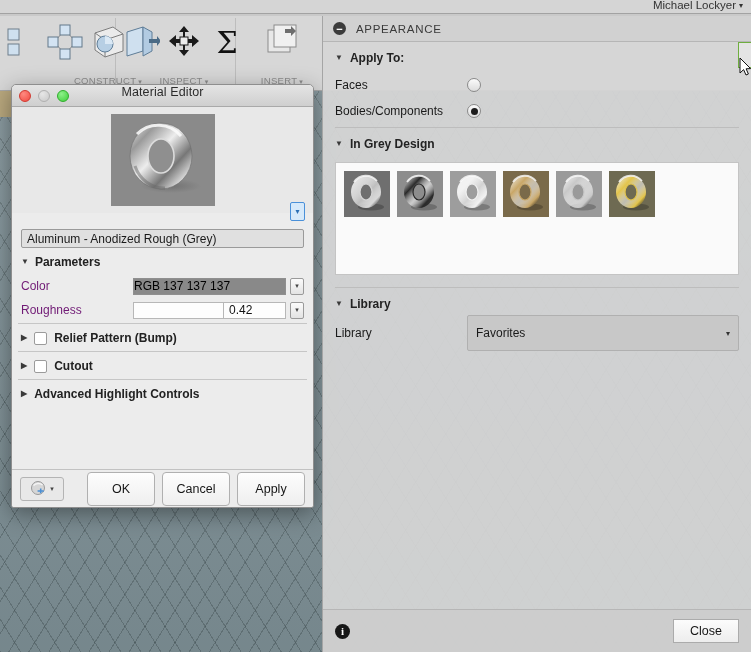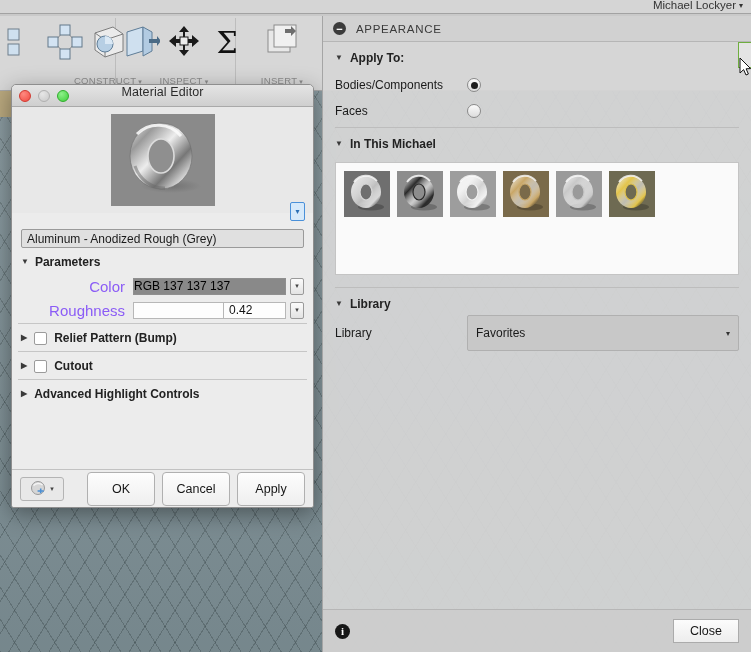--- a/index.html
+++ b/index.html
@@ -116,22 +116,22 @@
     font-size: 12px; font-weight: bold; color: #222;
   }
   .tri { font-size: 8px; color: #3a3a3a; line-height: 1; }
   .sec-div { height: 1px; background: #c6c6c6; margin: 0 6px; }
 
   .prm-row {
     display: flex; align-items: center; height: 22px;
     padding: 0 9px; margin-bottom: 2px;
   }
   .prm-label {
-    width: 112px; text-align: right; padding-right: 8px;
-    font-size: 15px; color: #8b5cf6;
+    width: 112px; padding-right: 8px;
+    font-size: 12px; color: #701a75;
   }
   .color-swatch {
     flex: 1; height: 17px; border: 1px solid #8f8f8f;
     display: flex; align-items: center; 
     font-size: 12px; color: #000;
   }
   .stepper {
     width: 14px; height: 17px; margin-left: 4px;
     background: linear-gradient(180deg,#fbfbfb,#e3e3e3);
     border: 1px solid #9a9a9a; border-radius: 2px;
@@ -459,36 +459,36 @@
     </div>
 
     <div class="ap-content">
 
       <div class="ap-sec-hdr">
         <span class="tri">▼</span>
         <span>Apply To:</span>
       </div>
 
       <div class="ap-row">
+        <span class="ap-row-label">Faces</span>
+        <span class="radio"></span>
+      </div>
+
+      <div class="ap-row">
         <span class="ap-row-label">Bodies/Components</span>
         <span class="radio">
             <span class="dot"></span>
           </span>
       </div>
 
-      <div class="ap-row">
-        <span class="ap-row-label">Faces</span>
-        <span class="radio"></span>
-      </div>
-
       <div class="ap-divider"></div>
 
       <div class="ap-sec-hdr">
         <span class="tri">▼</span>
-        <span>In This Michael</span>
+        <span>In Grey Design</span>
       </div>
 
       <div class="swatch-box" id="swatchBox">
           <svg class="swatch" viewBox="0 0 46 46">
             <defs>
               <linearGradient id="sw0" x1="0" y1="0" x2="1" y2="1">
                 <stop offset="0%" stop-color="#ffffff" stop-opacity=".85"></stop>
                 <stop offset="30%" stop-color="#d8d8d8"></stop>
                 <stop offset="55%" stop-color="#ffffff" stop-opacity=".55"></stop>
                 <stop offset="78%" stop-color="#d8d8d8"></stop>

